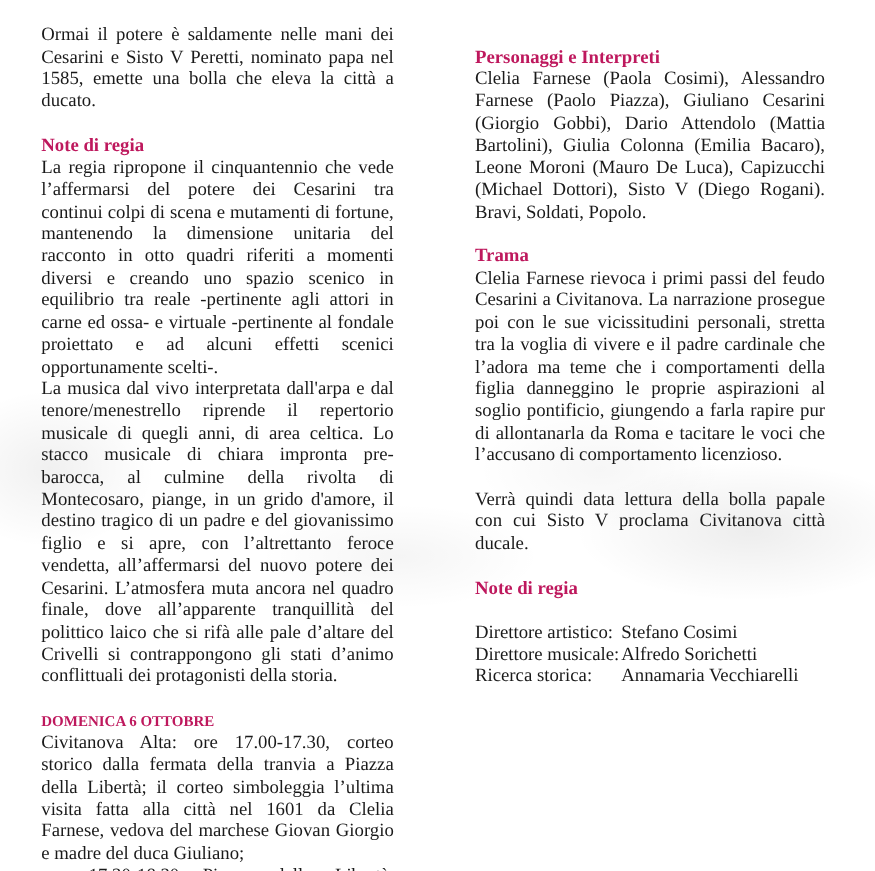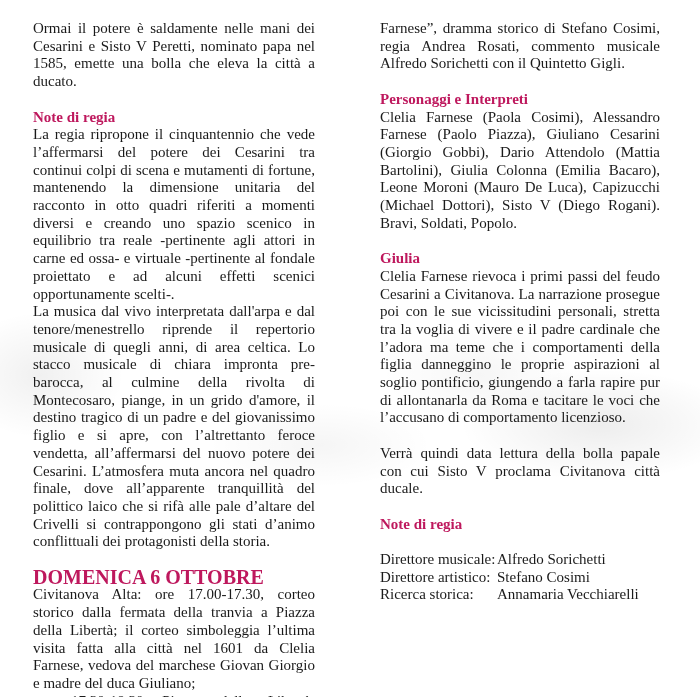--- a/index.html
+++ b/index.html
@@ -23,21 +23,21 @@
     font-size: 15px; line-height: 17.7px;
     text-align: justify; hyphens: manual;
   }
   .col-left { left: 33px; width: 282px; }
   .col-right { left: 380px; width: 280px; }
   p { margin: 0; font-family: Liberation Serif, serif; }
   .gap { height: 17.7px; }
   h3 {
     margin: 0; font-size: 15px; line-height: 17.7px; font-weight: bold; color: #be185d;
   }
-  h3.big { font-size: 20px; }
+  h3.big { font-size: 12px; }
   .credits { margin-top: 0; }
   .credit-row { display: flex; line-height: 17.7px; }
   .credit-role { width: 117px; flex: 0 0 117px; }
   .credit-names div { line-height: 17.7px; }
 </style>
 </head>
 <body>
 
 <div class="watermark"></div>
 
@@ -48,43 +48,42 @@
   <p>La regia ripropone il cinquantennio che vede l’affermarsi del potere dei Cesarini tra continui colpi di scena e mutamenti di fortune, mantenendo la dimensione unitaria del racconto in otto quadri riferiti a momenti diversi e creando uno spazio scenico in equilibrio tra reale -pertinente agli attori in carne ed ossa- e virtuale -pertinente al fondale proiettato e ad alcuni effetti scenici opportunamente scelti-.</p>
   <p>La musica dal vivo interpretata dall'arpa e dal tenore/menestrello riprende il repertorio musicale di quegli anni, di area celtica. Lo stacco musicale di chiara impronta pre-barocca, al culmine della rivolta di Montecosaro, piange, in un grido d'amore, il destino tragico di un padre e del giovanissimo figlio e si apre, con l’altrettanto feroce vendetta, all’affermarsi del nuovo potere dei Cesarini. L’atmosfera muta ancora nel quadro finale, dove all’apparente tranquillità del polittico laico che si rifà alle pale d’altare del Crivelli si contrappongono gli stati d’animo conflittuali dei protagonisti della storia.</p>
   <div class="gap"></div>
   <h3 class="big">DOMENICA 6 OTTOBRE</h3>
   <p>Civitanova Alta: ore 17.00-17.30, corteo storico dalla fermata della tranvia a Piazza della Libertà; il corteo simboleggia l’ultima visita fatta alla città nel 1601 da Clelia Farnese, vedova del marchese Giovan Giorgio e madre del duca Giuliano;</p>
   <p>ore 17.30-18.30 Piazza della Libertà, spettacolo circense;</p>
 
 </div>
 
 <div class="col col-right">
-  <p>Farnese”, dramma storico di Stefano Cosimi, regia Andrea Rosati, commento musicale Alfredo Sorichetti con il Quintetto Gigli.</p>
   <div class="gap"></div>
   <h3>Personaggi e Interpreti</h3>
   <p>Clelia Farnese (Paola Cosimi), Alessandro Farnese (Paolo Piazza), Giuliano Cesarini (Giorgio Gobbi), Dario Attendolo (Mattia Bartolini), Giulia Colonna (Emilia Bacaro), Leone Moroni (Mauro De Luca), Capizucchi (Michael Dottori), Sisto V (Diego Rogani). Bravi, Soldati, Popolo.</p>
   <div class="gap"></div>
-  <h3>Giulia</h3>
+  <h3>Trama</h3>
   <p>Clelia Farnese rievoca i primi passi del feudo Cesarini a Civitanova. La narrazione prosegue poi con le sue vicissitudini personali, stretta tra la voglia di vivere e il padre cardinale che l’adora ma teme che i comportamenti della figlia danneggino le proprie aspirazioni al soglio pontificio, giungendo a farla rapire pur di allontanarla da Roma e tacitare le voci che l’accusano di comportamento licenzioso.</p>
   <div class="gap"></div>
   <p>Verrà quindi data lettura della bolla papale con cui Sisto V proclama Civitanova città ducale.</p>
   <div class="gap"></div>
   <h3>Note di regia</h3>
   <div class="gap"></div>
   <div class="credits">
     <div class="credit-row">
+      <div class="credit-role">Direttore artistico:</div>
+      <div class="credit-names">
+        <div>Stefano Cosimi</div>
+      </div>
+    </div>
+    <div class="credit-row">
       <div class="credit-role">Direttore musicale:</div>
       <div class="credit-names">
         <div>Alfredo Sorichetti</div>
-      </div>
-    </div>
-    <div class="credit-row">
-      <div class="credit-role">Direttore artistico:</div>
-      <div class="credit-names">
-        <div>Stefano Cosimi</div>
       </div>
     </div>
     <div class="credit-row">
       <div class="credit-role">Ricerca storica:</div>
       <div class="credit-names">
         <div>Annamaria Vecchiarelli</div>
 
       </div>
     </div>
   </div>

